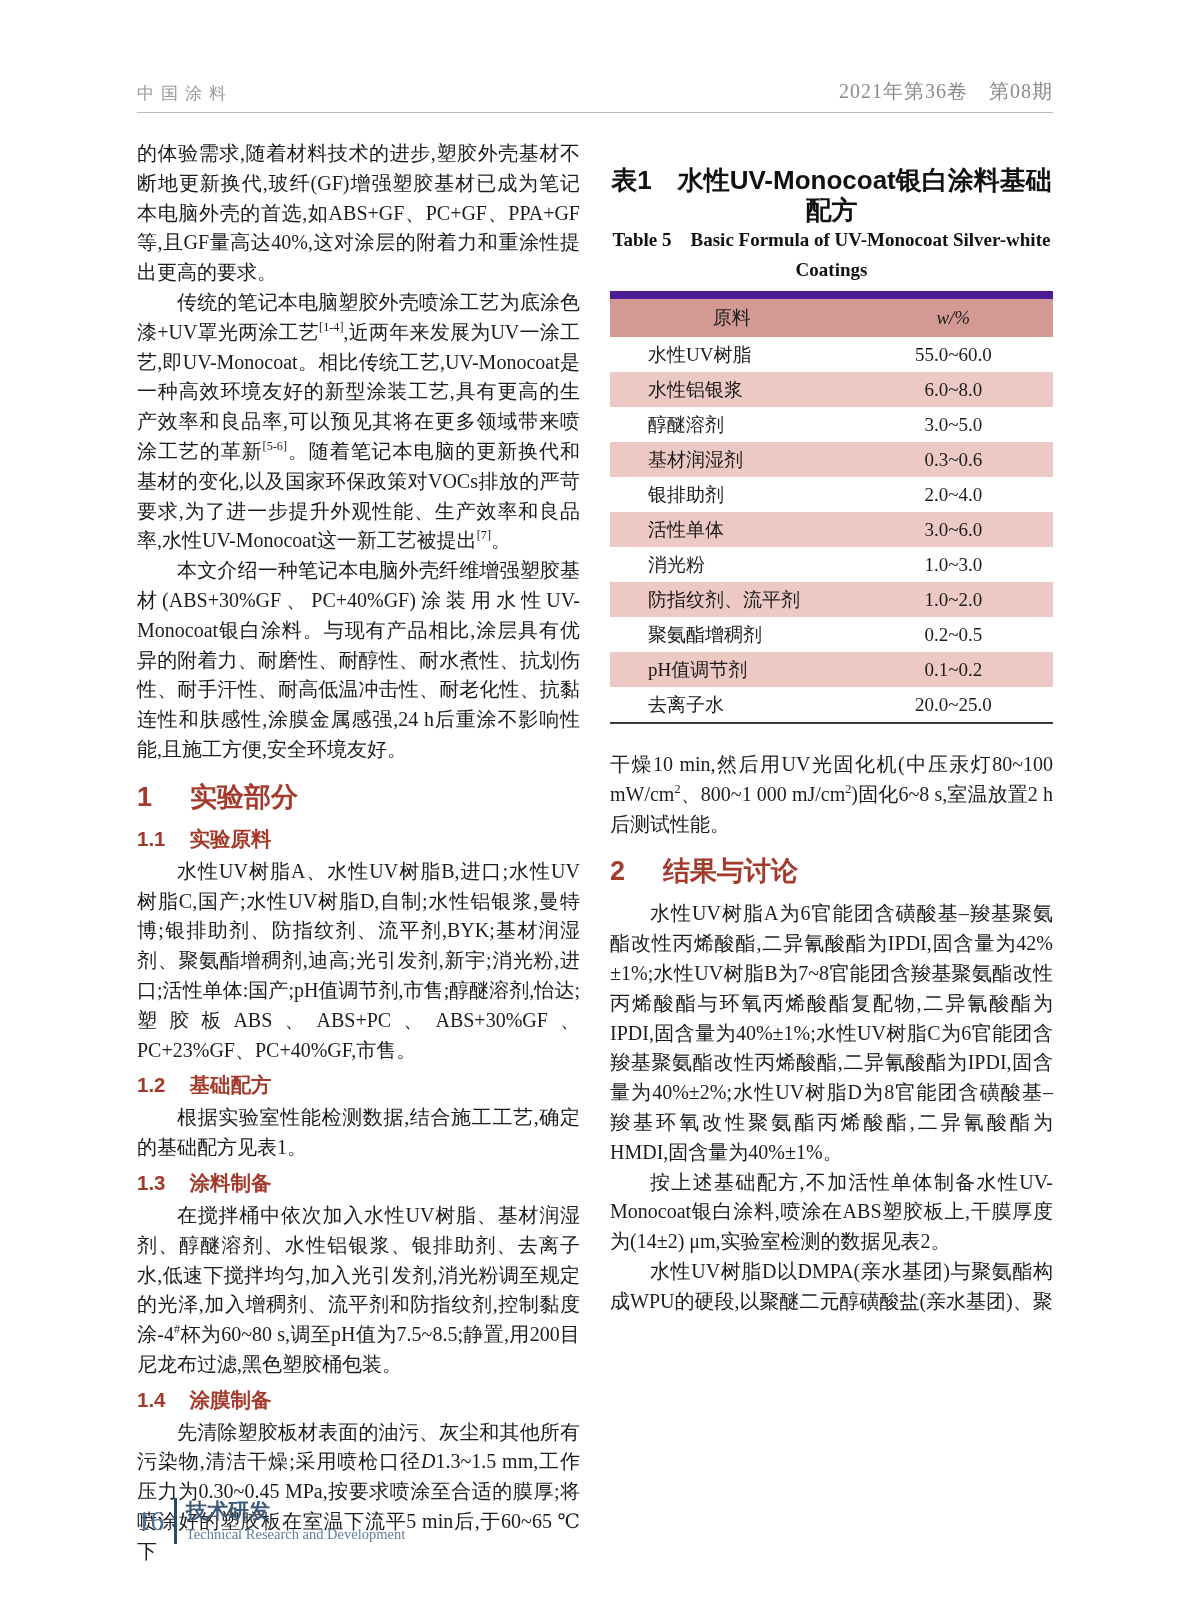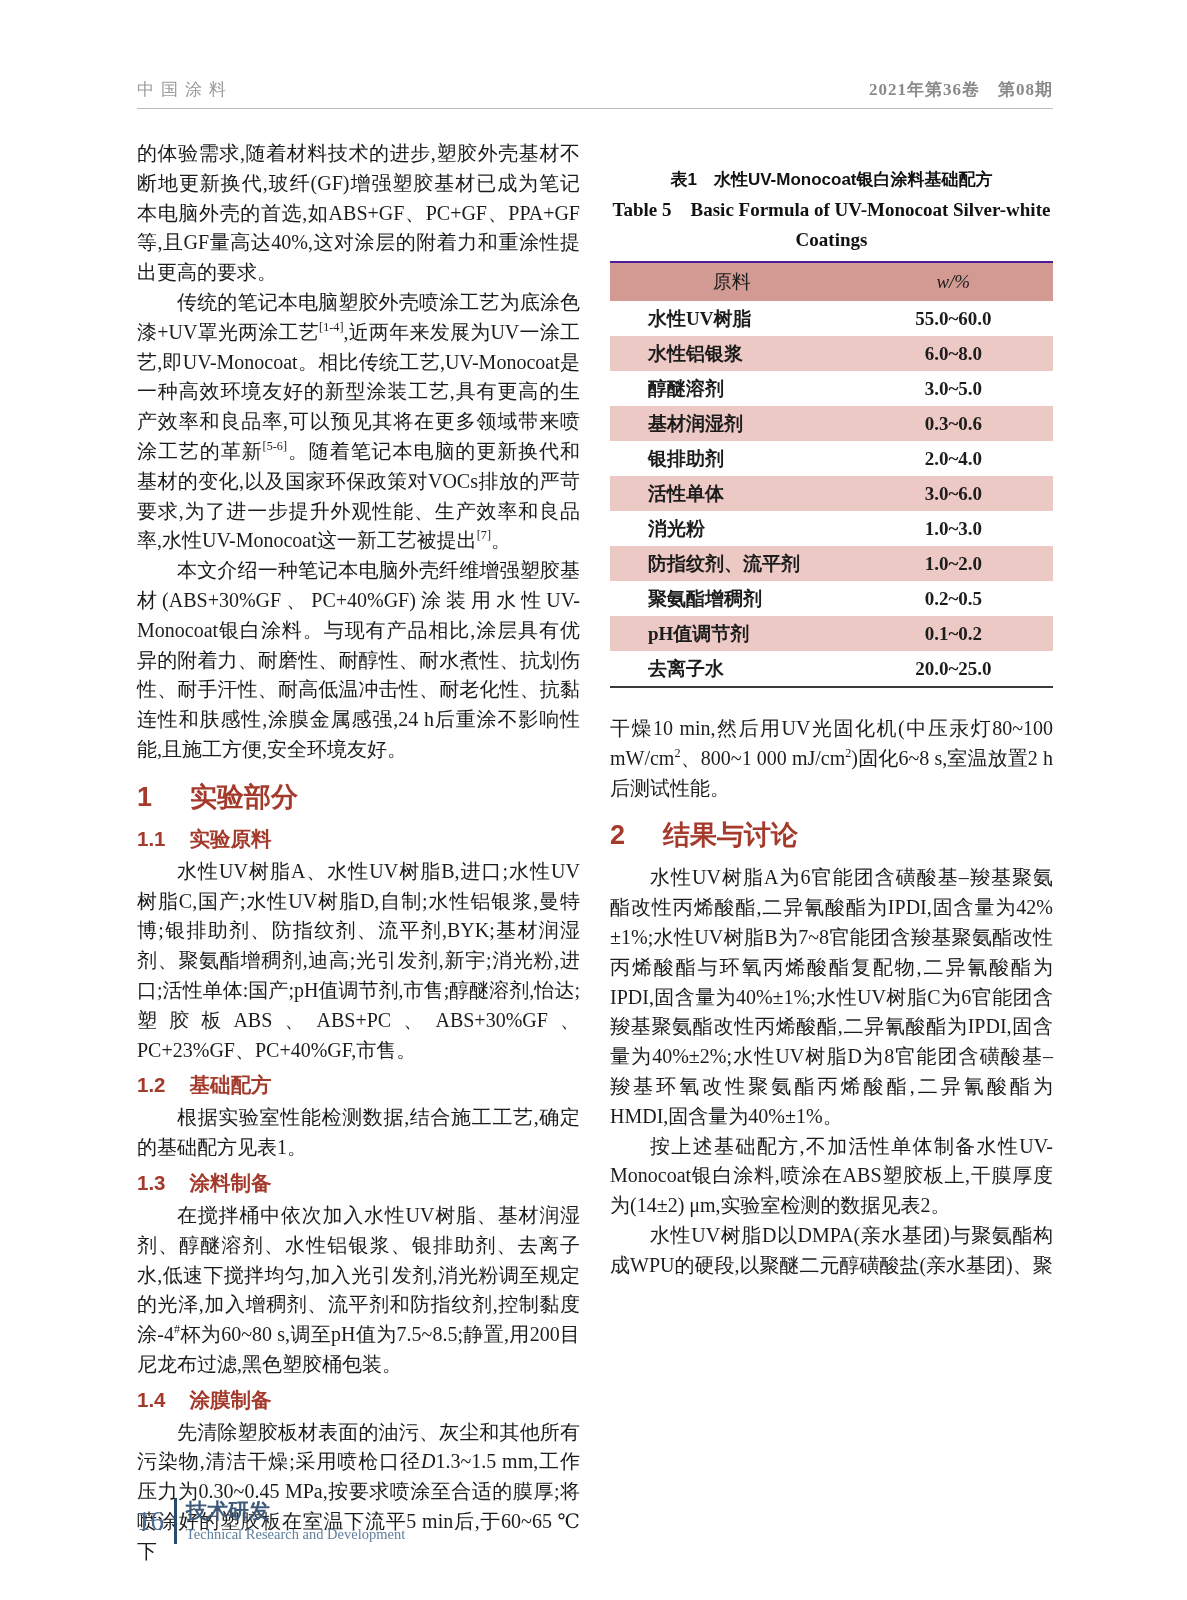--- a/index.html
+++ b/index.html
@@ -11,21 +11,21 @@
   
   .pagehead{
     position:absolute;left:137px;top:78px;width:916px;
     display:flex;justify-content:space-between;align-items:flex-end;
     border-bottom:1px solid #bdbdbd;padding-bottom:7px;
   }
   .journal{
     font-family:Liberation Sans, sans-serif;
     font-size:17px;color:#9a9a9a;letter-spacing:7px;
   }
-  .issue{font-size:17px;color:#8a8a8a;letter-spacing:1px;font-weight:bold;}
+  .issue{font-size:20px;color:#8a8a8a;letter-spacing:1px;}
   
   .col{position:absolute;top:139px;width:443px;}
   .col-left{left:137px;}
   .col-right{left:610px;}
   p.body{
     margin:0;font-size:20px;line-height:29.8px;
     text-align:justify;text-justify:inter-ideograph;
     text-indent:2em;
   }
   p.noindent{text-indent:0;}
@@ -43,35 +43,35 @@
     font-size:20.5px;line-height:28px;font-weight:bold;color:#a43a2c;
     margin:6px 0 4px;
   }
   .h2 .num{margin-right:24px;}
   .h2.long{font-size:19.5px;}
   .h2.long .num{margin-right:16px;}
   
   .table-block{margin-top:26px;margin-bottom:26px;}
   .tcap-zh{
     font-family:"Liberation Sans","DejaVu Sans",sans-serif;
-    font-weight:bold;font-size:17px;line-height:30px;text-align:center;color:#111;
+    font-weight:bold;font-size:26px;line-height:30px;text-align:center;color:#111;
   }
   .tcap-en{
     font-weight:bold;font-size:19px;line-height:30px;text-align:center;color:#111;
   }
   table.formula{
     width:100%;border-collapse:collapse;margin-top:6px;
-    border-top:2px solid #4c1d95;border-bottom:2px solid #3a3a3a;
+    border-top:8px solid #4c1d95;border-bottom:2px solid #3a3a3a;
     font-size:19px;
   }
   table.formula th{
     background:#d29a92;height:36px;font-weight:normal;text-align:center;color:#1c1c1c;
   }
   table.formula th.ital{font-style:italic;}
-  table.formula td{height:35px;padding:0;font-weight:bold;}
+  table.formula td{height:35px;padding:0;}
   table.formula td:first-child{text-align:left;padding-left:38px;width:55%;}
   table.formula td:last-child{text-align:center;width:45%;}
   table.formula tbody tr:nth-child(even){background:#ecc9c4;}
   
   .pagefoot{
     position:absolute;left:137px;top:1498px;
     display:flex;align-items:flex-start;
   }
   .pgnum{
     font-size:27px;color:#4a6d94;margin-top:8px;margin-right:10px;

